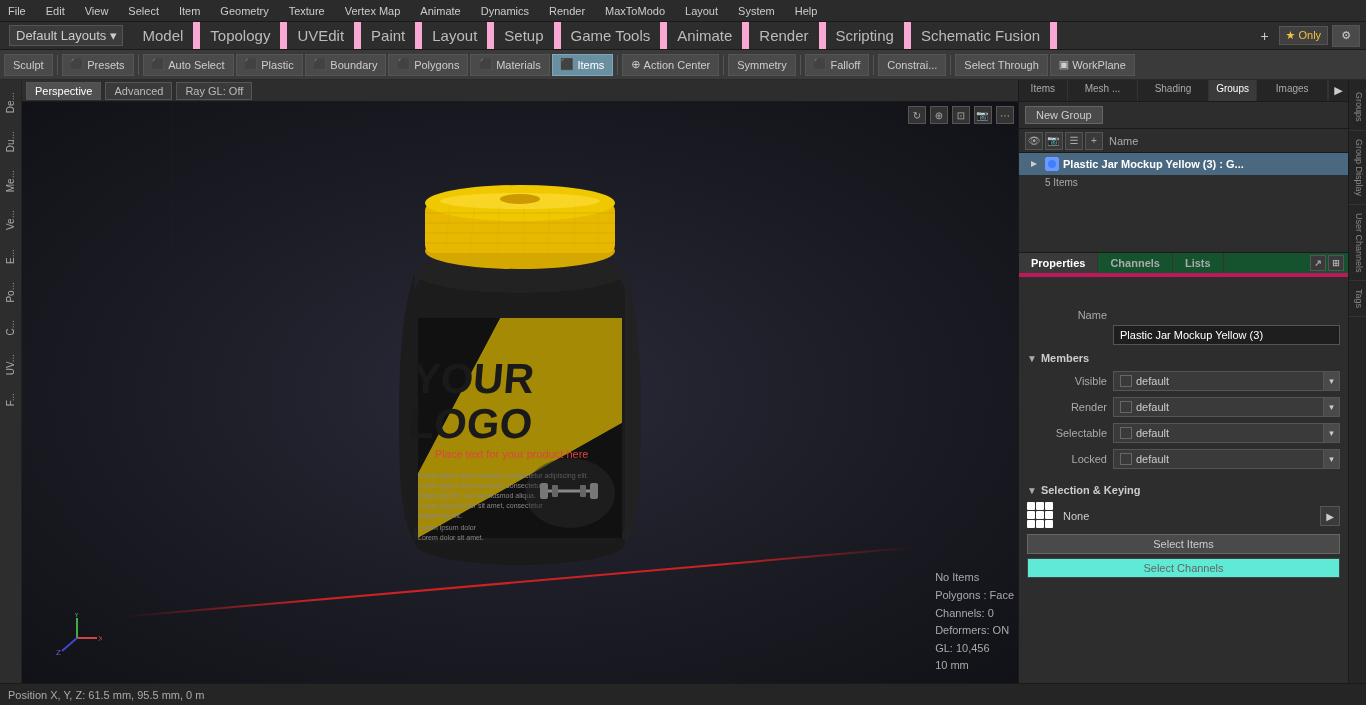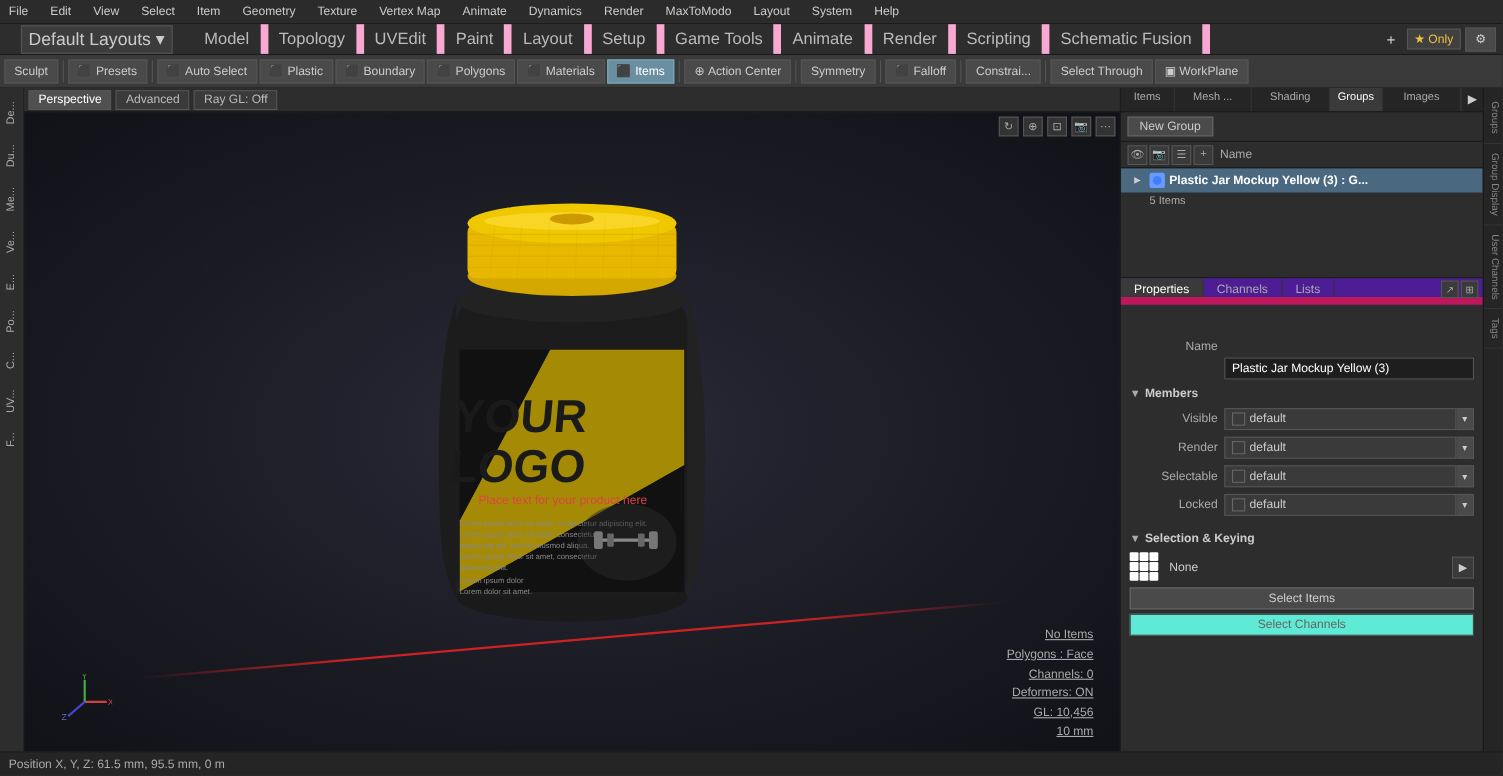--- a/index.html
+++ b/index.html
@@ -4,21 +4,21 @@
   <style>
     * { box-sizing: border-box; margin: 0; padding: 0; }
     body { background: #3a3a3a; color: #ccc; font-family: Arial, sans-serif; font-size: 11px; width: 1366px; height: 705px; overflow: hidden; }
 
     
     #menu-bar { background: #2b2b2b; height: 22px; display: flex; align-items: center; padding: 0 4px; gap: 12px; border-bottom: 1px solid #1a1a1a; }
     .menu-item { color: #ccc; cursor: pointer; padding: 2px 4px; font-size: 11px; }
 
     
     #layout-bar { background: #2d2d2d; height: 28px; display: flex; align-items: center; border-bottom: 1px solid #1a1a1a; }
-    #layout-selector { background: #3c3c3c; border: 1px solid #555; color: #ccc; padding: 2px 6px; margin: 0 19px; font-size: 16px; cursor: pointer; }
+    #layout-selector { background: #3c3c3c; border: 1px solid #555; color: #ccc; padding: 2px 6px; margin: 0 9px; font-size: 13px; cursor: pointer; }
     .layout-tab { padding: 4px 10px; font-size: 15px; color: #bbb; cursor: pointer; border-right: 7px solid #f9a8d4; height: 100%; display: flex; align-items: center; }
     #layout-bar-right { margin-left: auto; display: flex; align-items: center; gap: 4px; padding-right: 6px; }
     .star-only { color: #f0c040; font-size: 11px; padding: 2px 6px; background: #404040; border: 1px solid #555; }
     .layout-plus { color: #ccc; cursor: pointer; font-size: 14px; padding: 2px 6px; }
 
     
     #toolbar { background: #3a3a3a; height: 30px; display: flex; align-items: center; gap: 2px; padding: 0 4px; border-bottom: 1px solid #2a2a2a; }
     .tool-btn { background: #4a4a4a; border: 1px solid #555; color: #ccc; padding: 2px 8px; cursor: pointer; font-size: 11px; height: 22px; display: flex; align-items: center; gap: 3px; white-space: nowrap; }
     .tool-btn.active { background: #6a8fa0; border-color: #7ab; color: #fff; }
     .tool-sep { width: 1px; background: #555; height: 20px; margin: 0 2px; }
@@ -40,21 +40,21 @@
     
     #vp-bg { position: absolute; inset: 0; background: radial-gradient(ellipse at center, #2a2a3a 0%, #1a1a22 60%, #111118 100%); }
     
     
     #vp-grid { position: absolute; inset: 0; opacity: 0.15; }
     
     
     #jar-obj { position: absolute; bottom: 80px; left: 50%; transform: translateX(-50%); width: 280px; height: 480px; }
     
     
-    #vp-status { position: absolute; bottom: 8px; right: 24px; text-align: right; color: #aaa; font-size: 11px; line-height: 1.6; text-decoration: underline; }
+    #vp-status { position: absolute; bottom: 8px; right: 4px; color: #aaa; font-size: 11px; line-height: 1.6; }
     
     
     #axes { position: absolute; bottom: 20px; left: 30px; width: 50px; height: 50px; }
 
     
     #right-panel { width: 330px; background: #2d2d2d; border-left: 1px solid #1a1a1a; display: flex; flex-direction: column; }
     
     
     #rp-top-tabs { display: flex; background: #252525; height: 22px; border-bottom: 1px solid #1a1a1a; }
     .rp-tab { flex: 1; text-align: center; padding: 3px 2px; font-size: 10px; color: #aaa; cursor: pointer; border-right: 1px solid #333; }
@@ -378,21 +378,21 @@
               <circle cx="5" cy="5" r="4" fill="#4080ff"></circle>
             </svg>
         </div>
         <span class="group-item-name">Plastic Jar Mockup Yellow (3) : G...</span>
       </div>
       <div class="group-subtext">5 Items</div>
     </div>
 
     <div style="height:1px;background:#1a1a1a;"></div>
 
-    <div id="props-tabs" style="display:flex;background:#4c1d95;height:24px;border-bottom:7px solid #be185d;">
+    <div id="props-tabs" style="display:flex;background:#14532d;height:24px;border-bottom:4px solid #be185d;font-weight:bold;">
       <div class="props-tab active">Properties</div>
       <div class="props-tab">Channels</div>
       <div class="props-tab">Lists</div>
       <div style="margin-left:auto;display:flex;padding:2px 4px;gap:2px;">
         <div class="props-expand-btn">↗</div>
         <div class="props-expand-btn">⊞</div>
       </div>
     </div>
 
     <div id="props-content">

